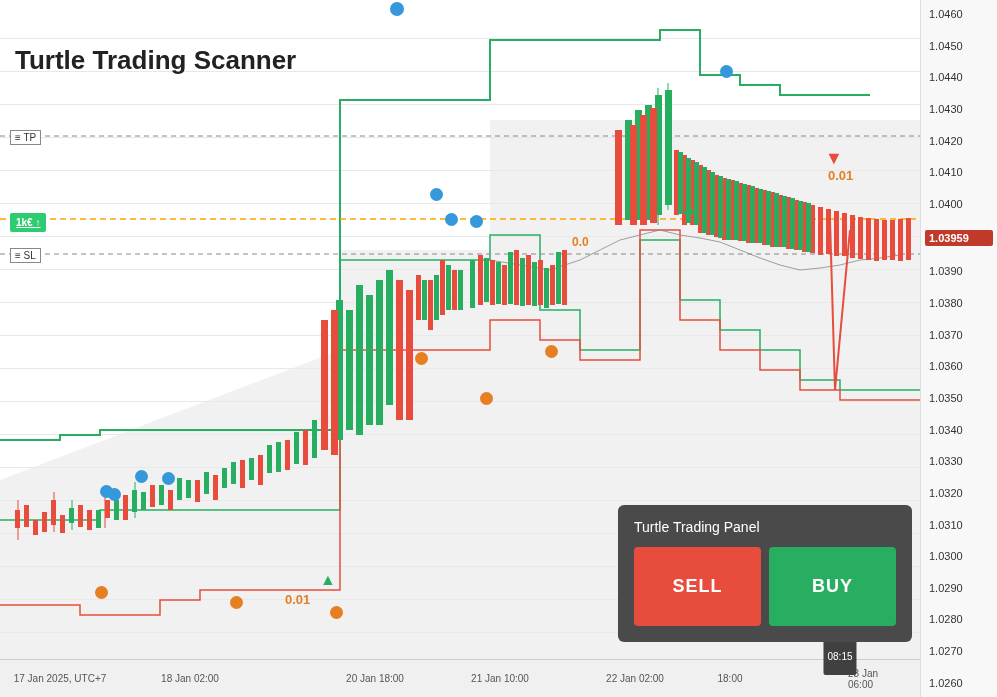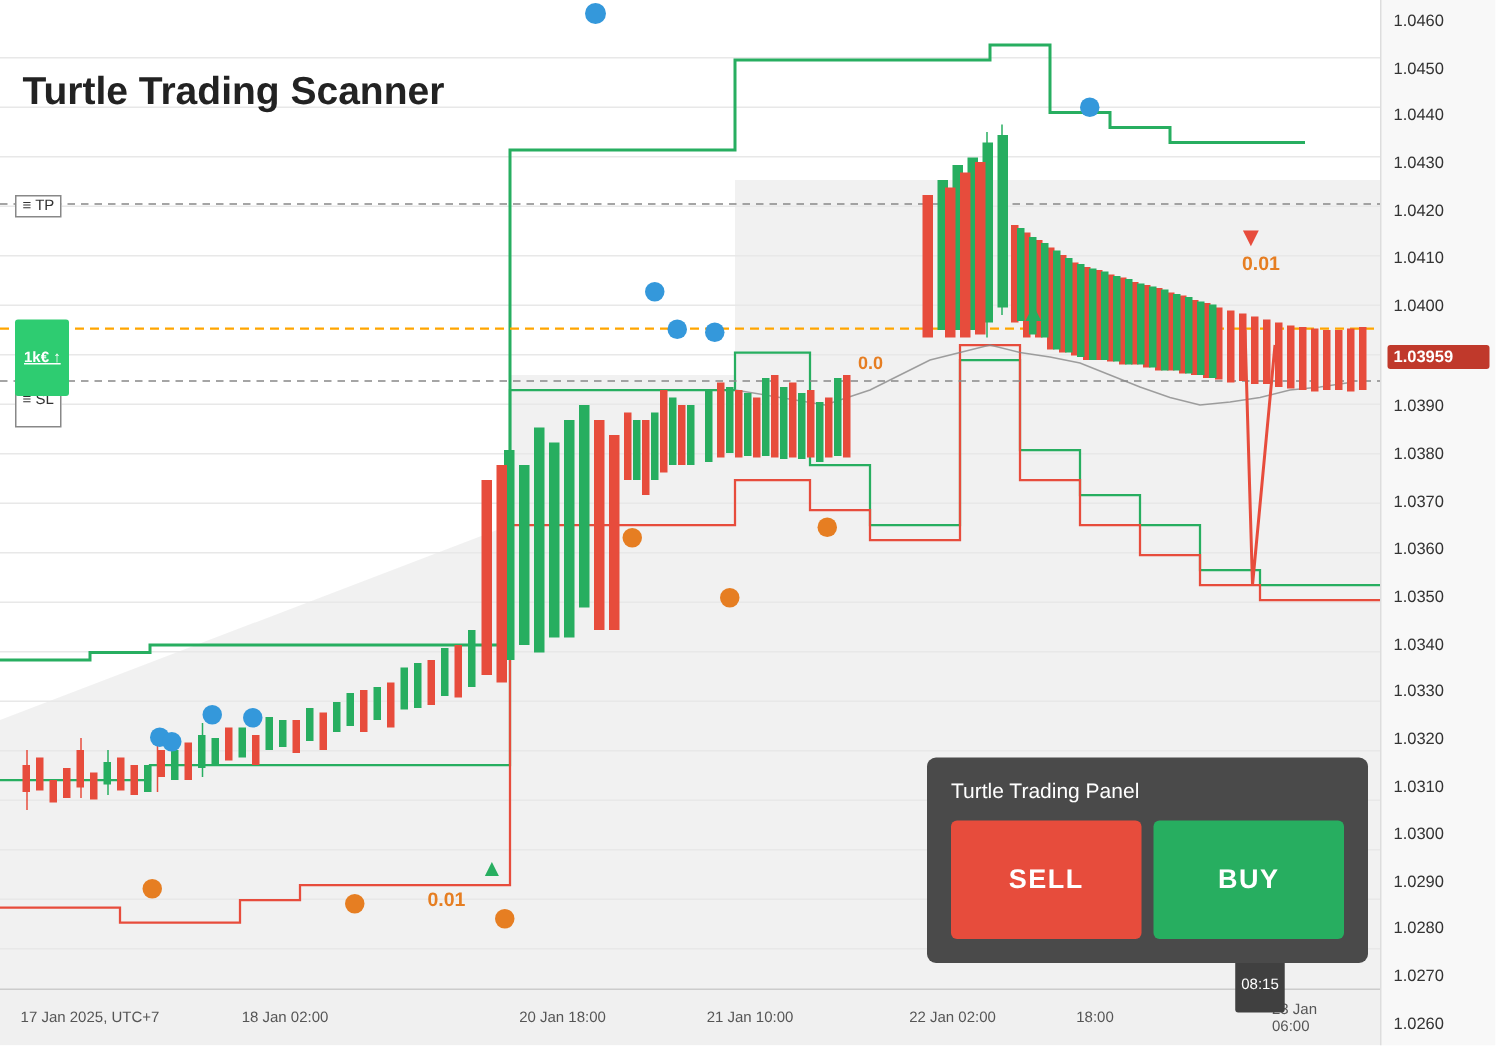--- a/index.html
+++ b/index.html
@@ -93,32 +93,32 @@
       color: #333;
     }
 
     .label-sl {
       position: absolute;
       top: 248px;
       left: 10px;
       background: #fff;
       border: 1px solid #888;
       font-size: 10px;
-      padding: 12px 4px;
+      padding: 1px 4px;
       color: #333;
     }
 
     .label-entry {
       position: absolute;
       top: 213px;
       left: 10px;
       background: #2ecc71;
       color: #fff;
       font-size: 10px;
-      padding: 20px 6px;
+      padding: 4px 6px;
       font-weight: bold;
       border-radius: 2px;
       display: flex;
       align-items: center;
       gap: 3px;
       text-decoration: underline;
     }
 
     
     .orange-label-1 {

